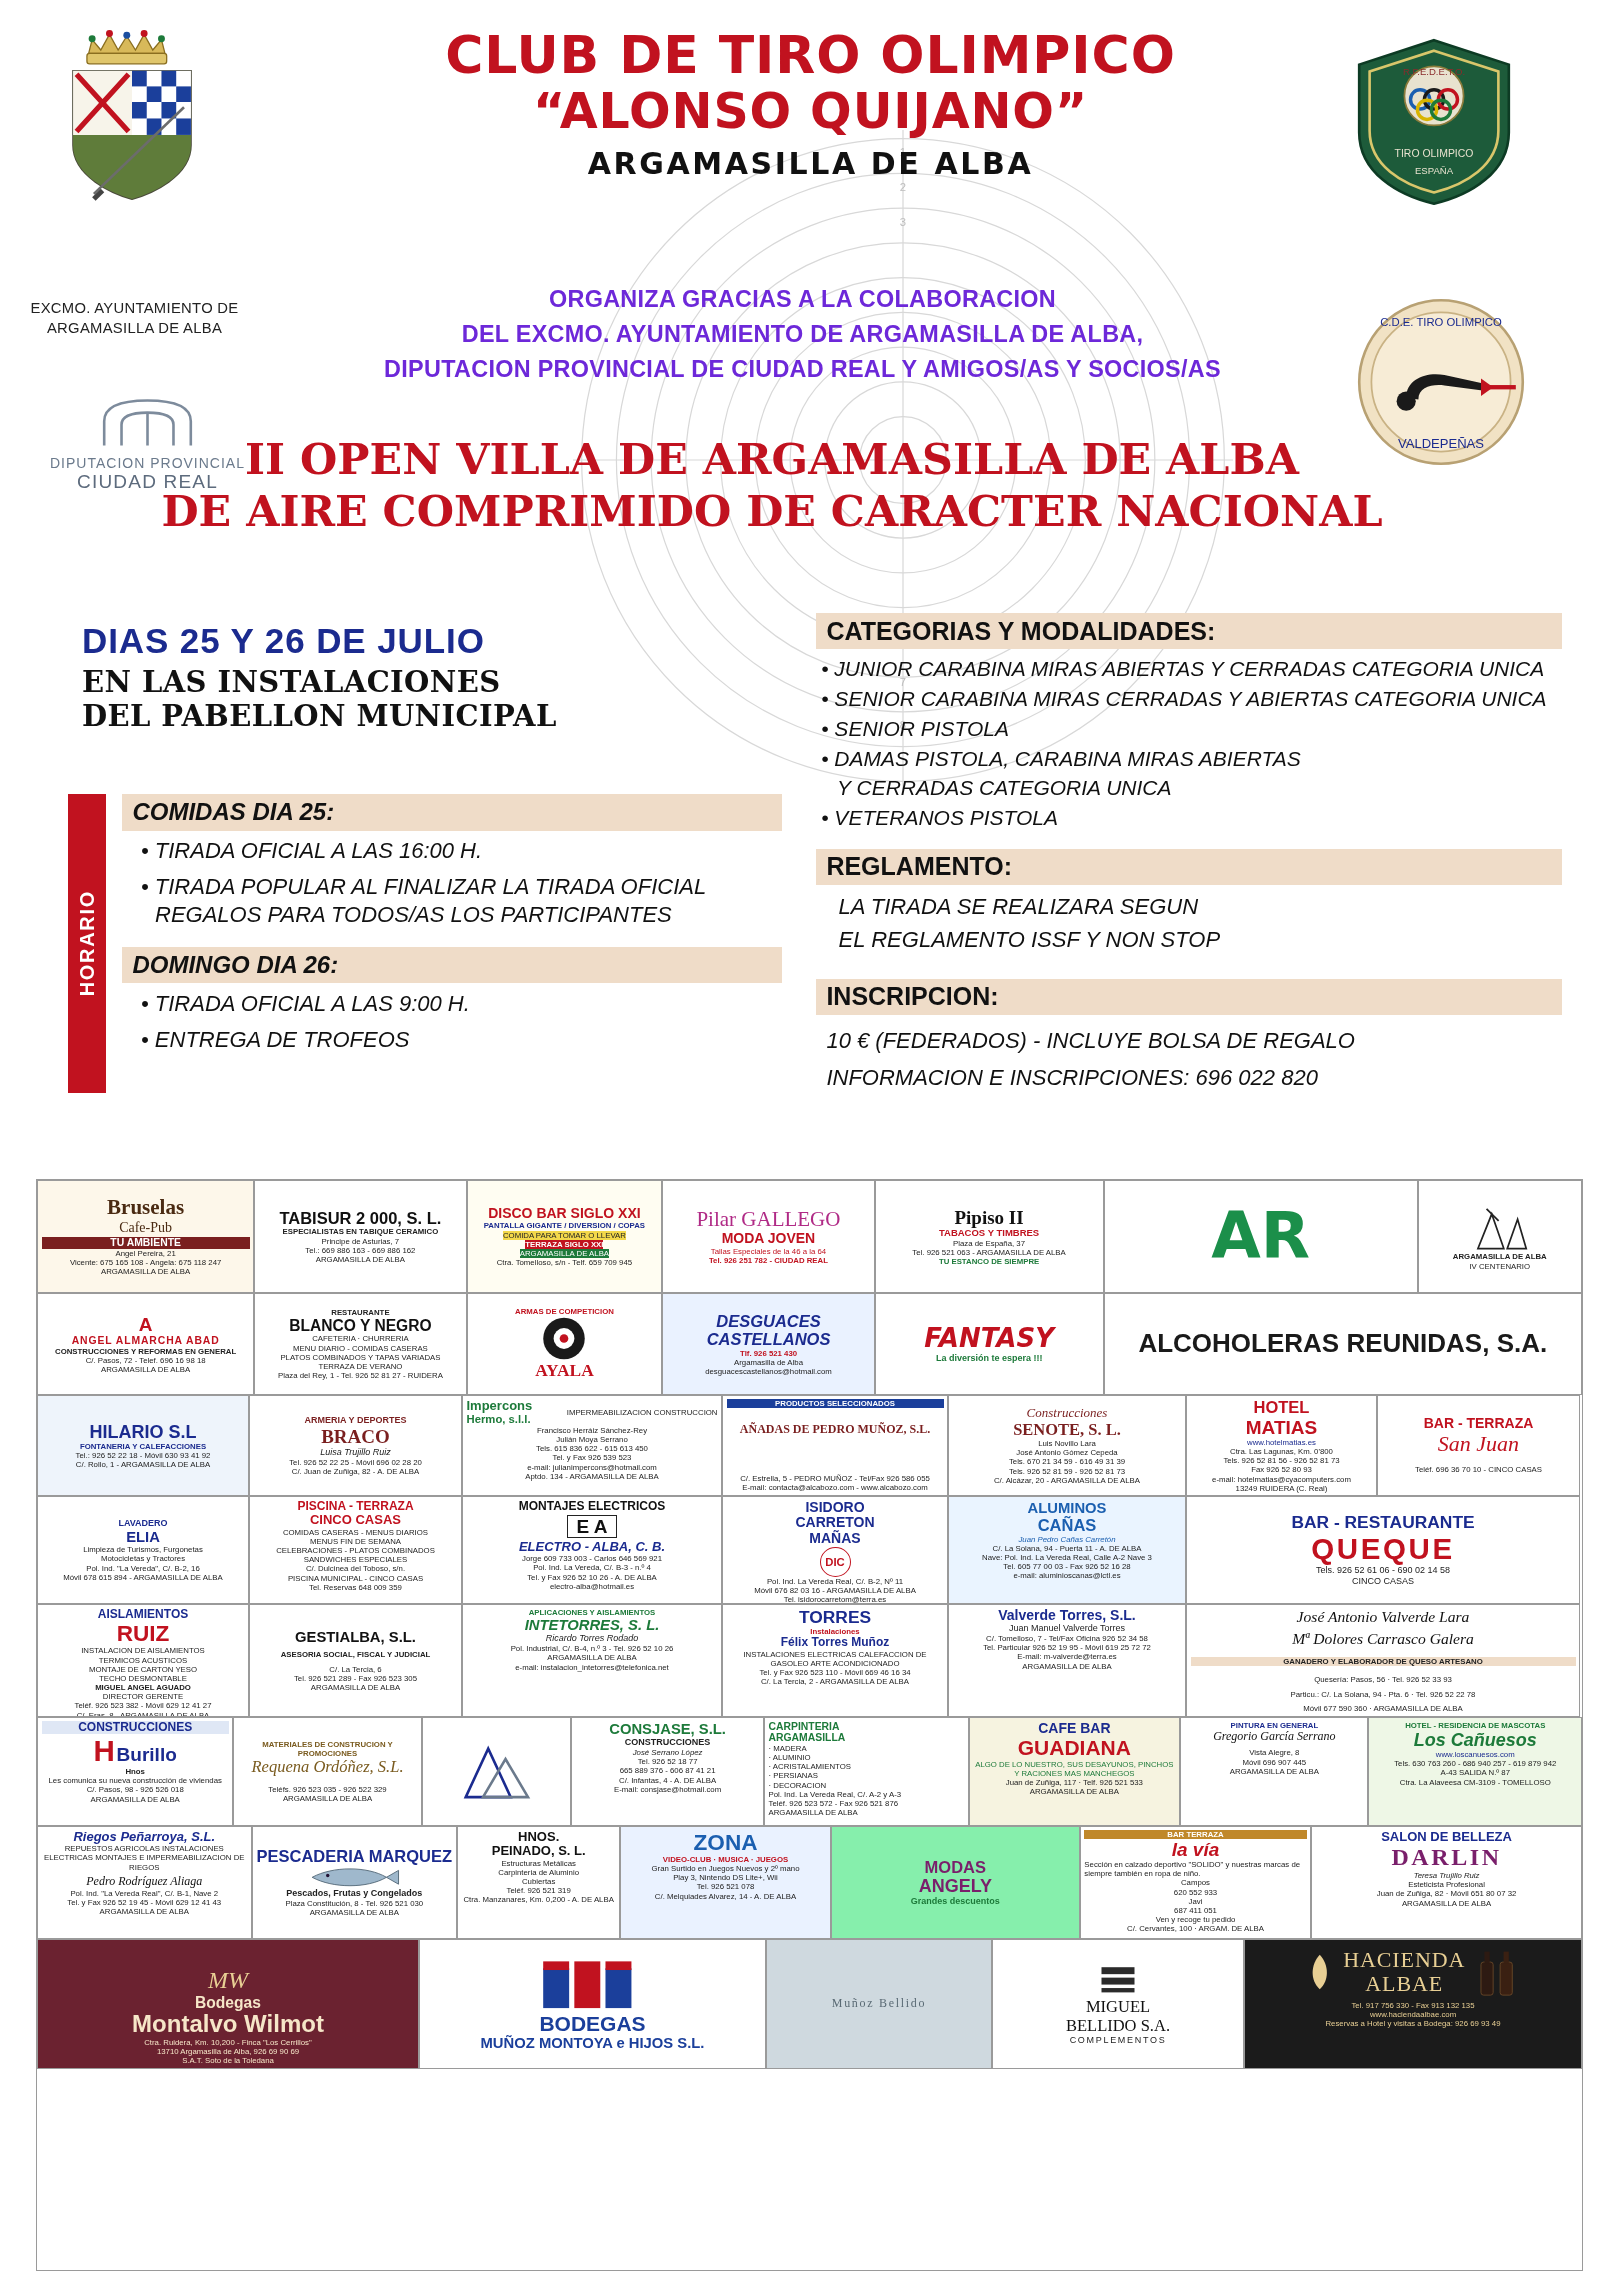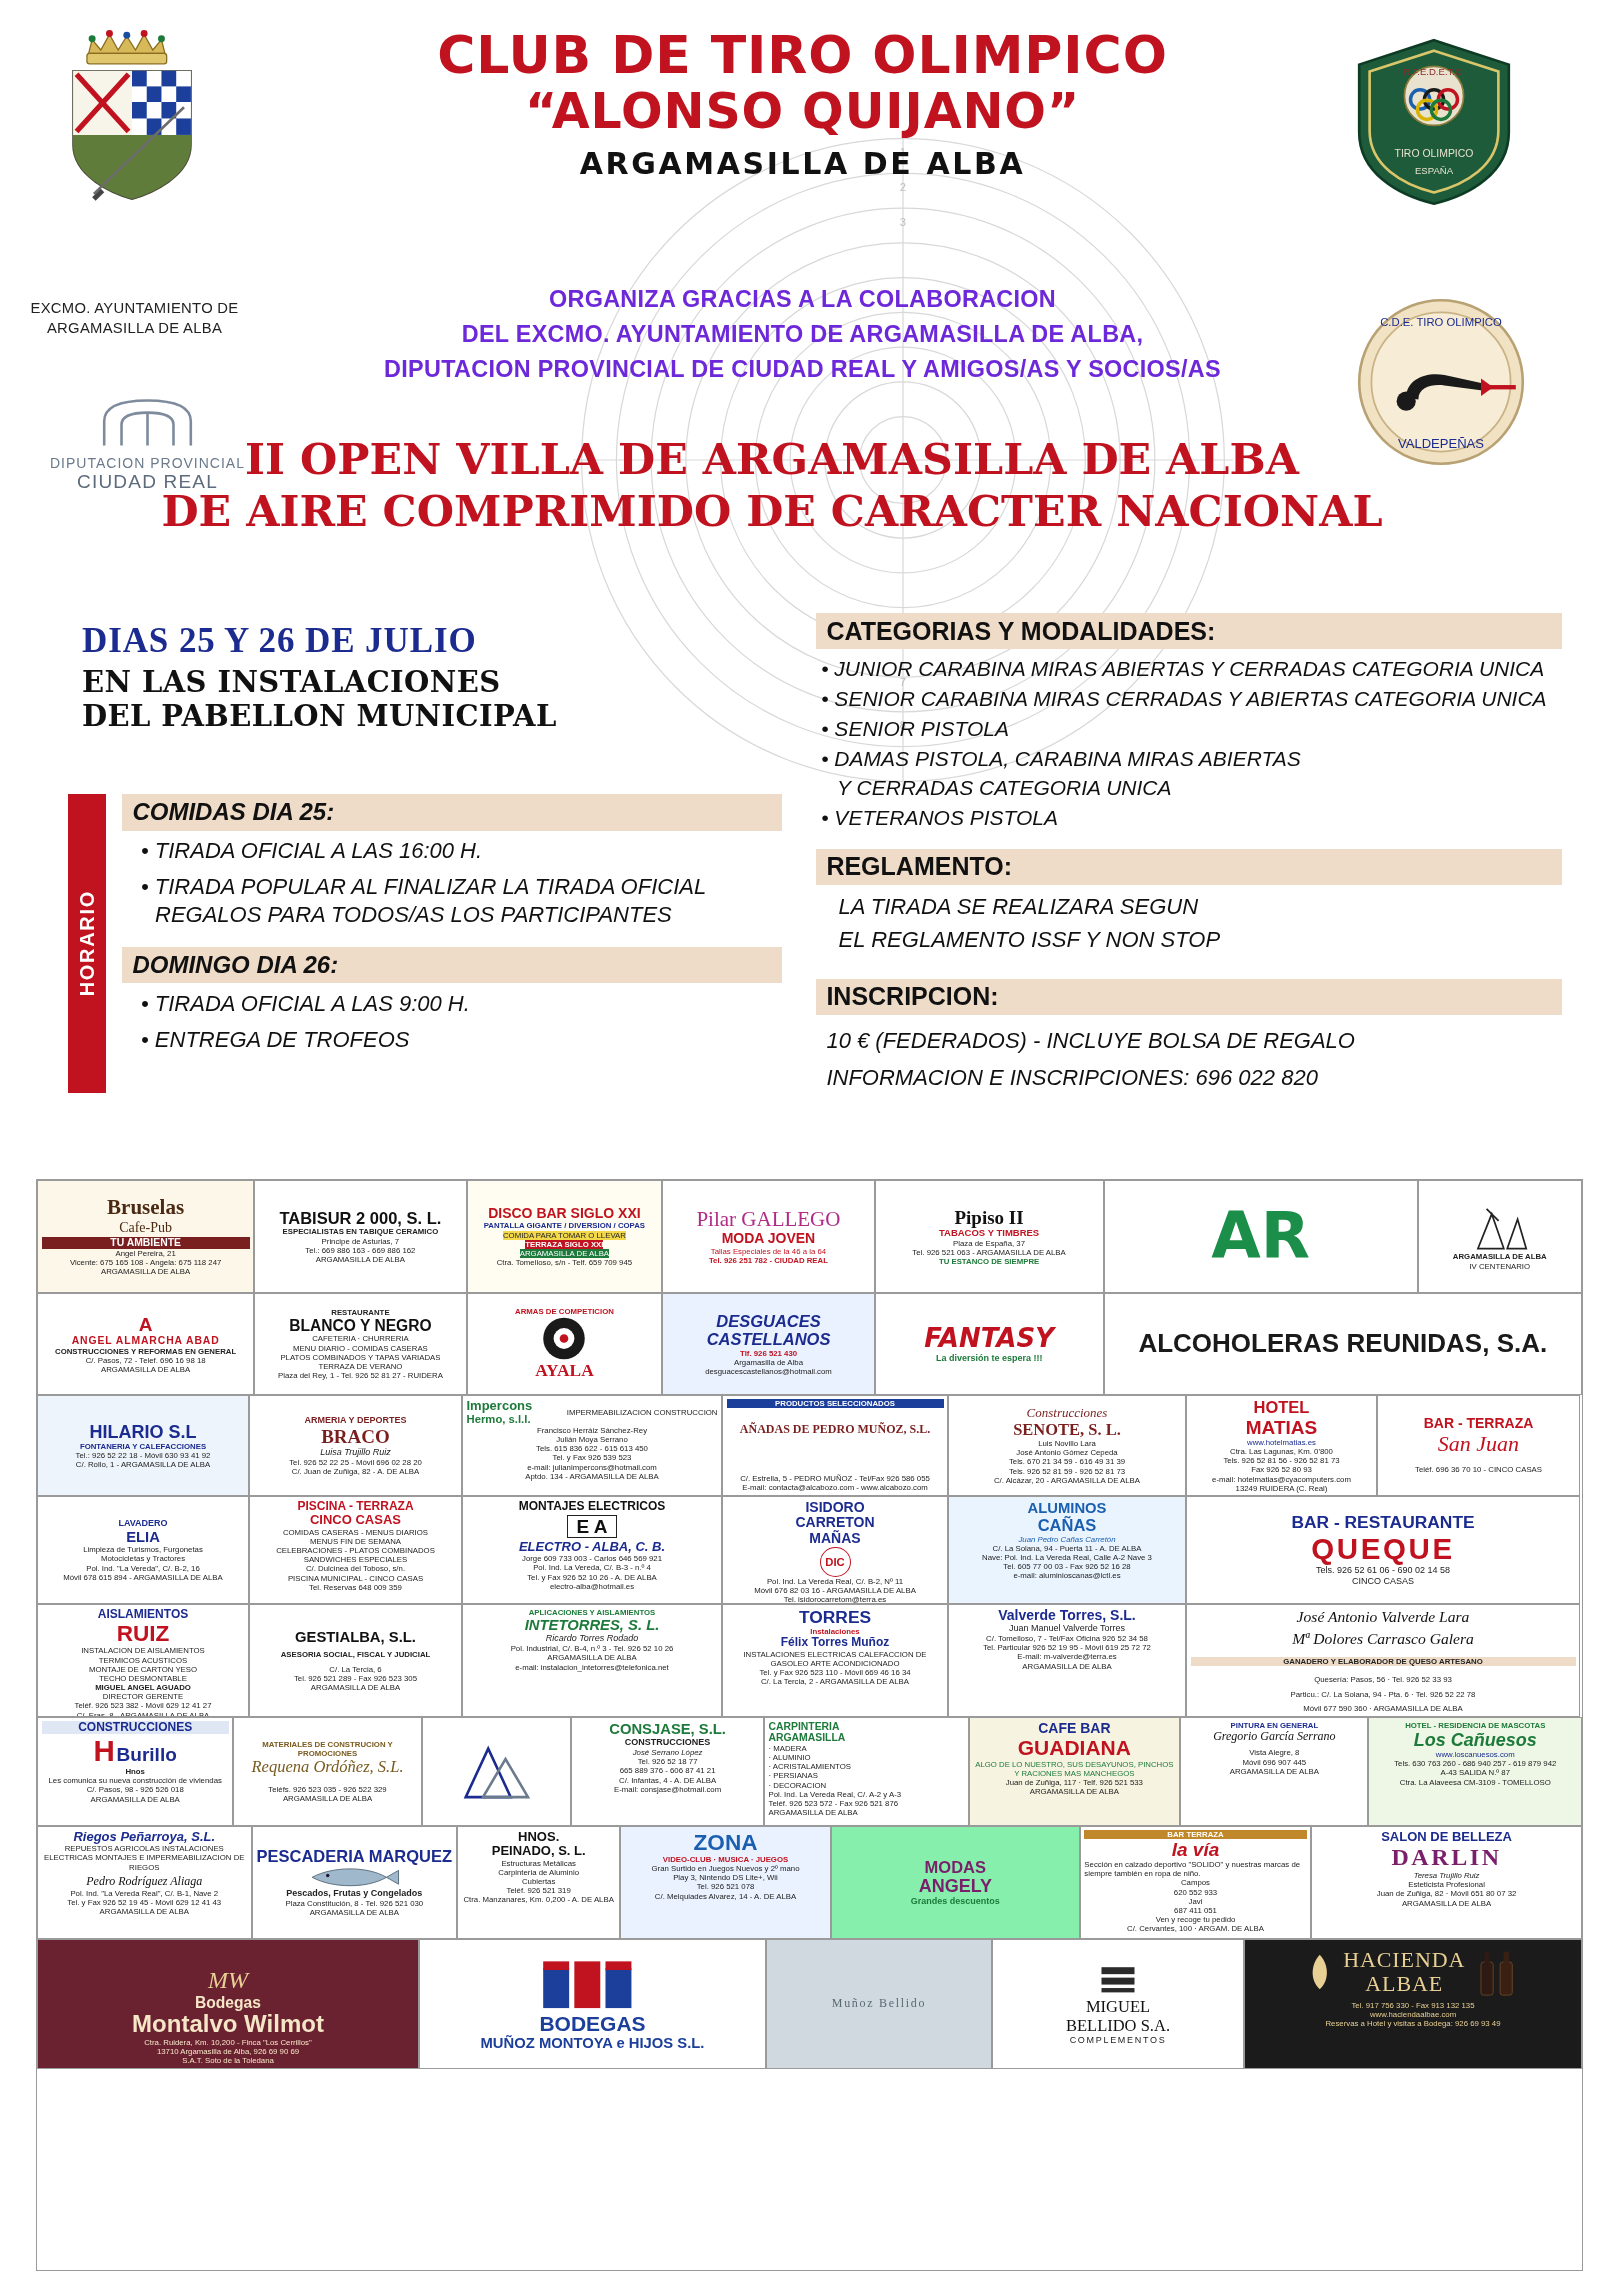--- a/index.html
+++ b/index.html
@@ -25,39 +25,39 @@
      font-size:14.8px; letter-spacing:0.3px; color:#222; line-height:1.35; }
 
   .dip-logo { position:absolute; left:39px; top:395px; width:217px; text-align:center; }
   .dip-logo svg { display:block; margin:0 auto 3.5px; }
   .dip-logo .l1 { font-size:14px; letter-spacing:1px; color:#6b7a8c; }
   .dip-logo .l2 { font-size:19px; letter-spacing:1.2px; color:#5d6b7d; }
 
   .badge-rfedeto { position:absolute; left:1347px; top:35px; width:174px; height:174px; }
   .badge-valdepa { position:absolute; left:1354px; top:295px; width:174px; height:174px; }
 
-  .title-main { position:absolute; left:260px; top:26px; width:1085px; text-align:center; }
+  .title-main { position:absolute; left:268px; top:26px; width:1085px; text-align:center; }
   .title-main .t1 { font-family:"DejaVu Sans", sans-serif; font-weight:bold; font-size:52px;
       color:#c1121f; letter-spacing:0.9px; line-height:1.12; }
   .title-main .t2 { font-family:"DejaVu Sans", sans-serif; font-weight:bold; font-size:49px;
       color:#c1121f; letter-spacing:0.9px; line-height:1.15; }
   .title-main .t3 { font-family:"DejaVu Sans", sans-serif; font-weight:bold; font-size:30px;
       color:#111; letter-spacing:2.6px; margin-top:5.2px; }
 
   .collab { position:absolute; left:260px; top:282px; width:1085px; text-align:center;
      color:#6d28d9; font-weight:bold; font-size:23.4px; line-height:1.5; letter-spacing:0.3px; }
 
   .event-title { position:absolute; left:156px; top:434px; width:1232px; text-align:center; }
   .event-title div { font-family:"DejaVu Serif", serif; font-weight:bold; font-size:42px;
      color:#c1121f; letter-spacing:0px; line-height:1.24;
      transform:scaleX(1.02); }
 
   
   .dates { position:absolute; left:82px; top:621px; width:686px; }
-  .dates .d1 { font-family:Liberation Serif, serif; font-weight:bold; font-size:35px; color:#1b2b8f;
+  .dates .d1 { font-family:Liberation Sans, sans-serif; font-weight:bold; font-size:35px; color:#1b2b8f;
       letter-spacing:0.9px; }
   .dates .d2 { font-family:"DejaVu Serif", serif; font-weight:bold; font-size:29px; color:#111;
       letter-spacing:0.4px; margin-top:3.5px; }
   .dates .d3 { font-family:"DejaVu Serif", serif; font-weight:bold; font-size:29px; color:#111;
       letter-spacing:0.4px; }
 
   
   .horario-tab { position:absolute; left:68px; top:794px; width:38px; height:299px;
      background:#c1121f; color:#fff; font-weight:bold; font-size:20px; letter-spacing:1.7px;
      display:flex; align-items:center; justify-content:center; }

